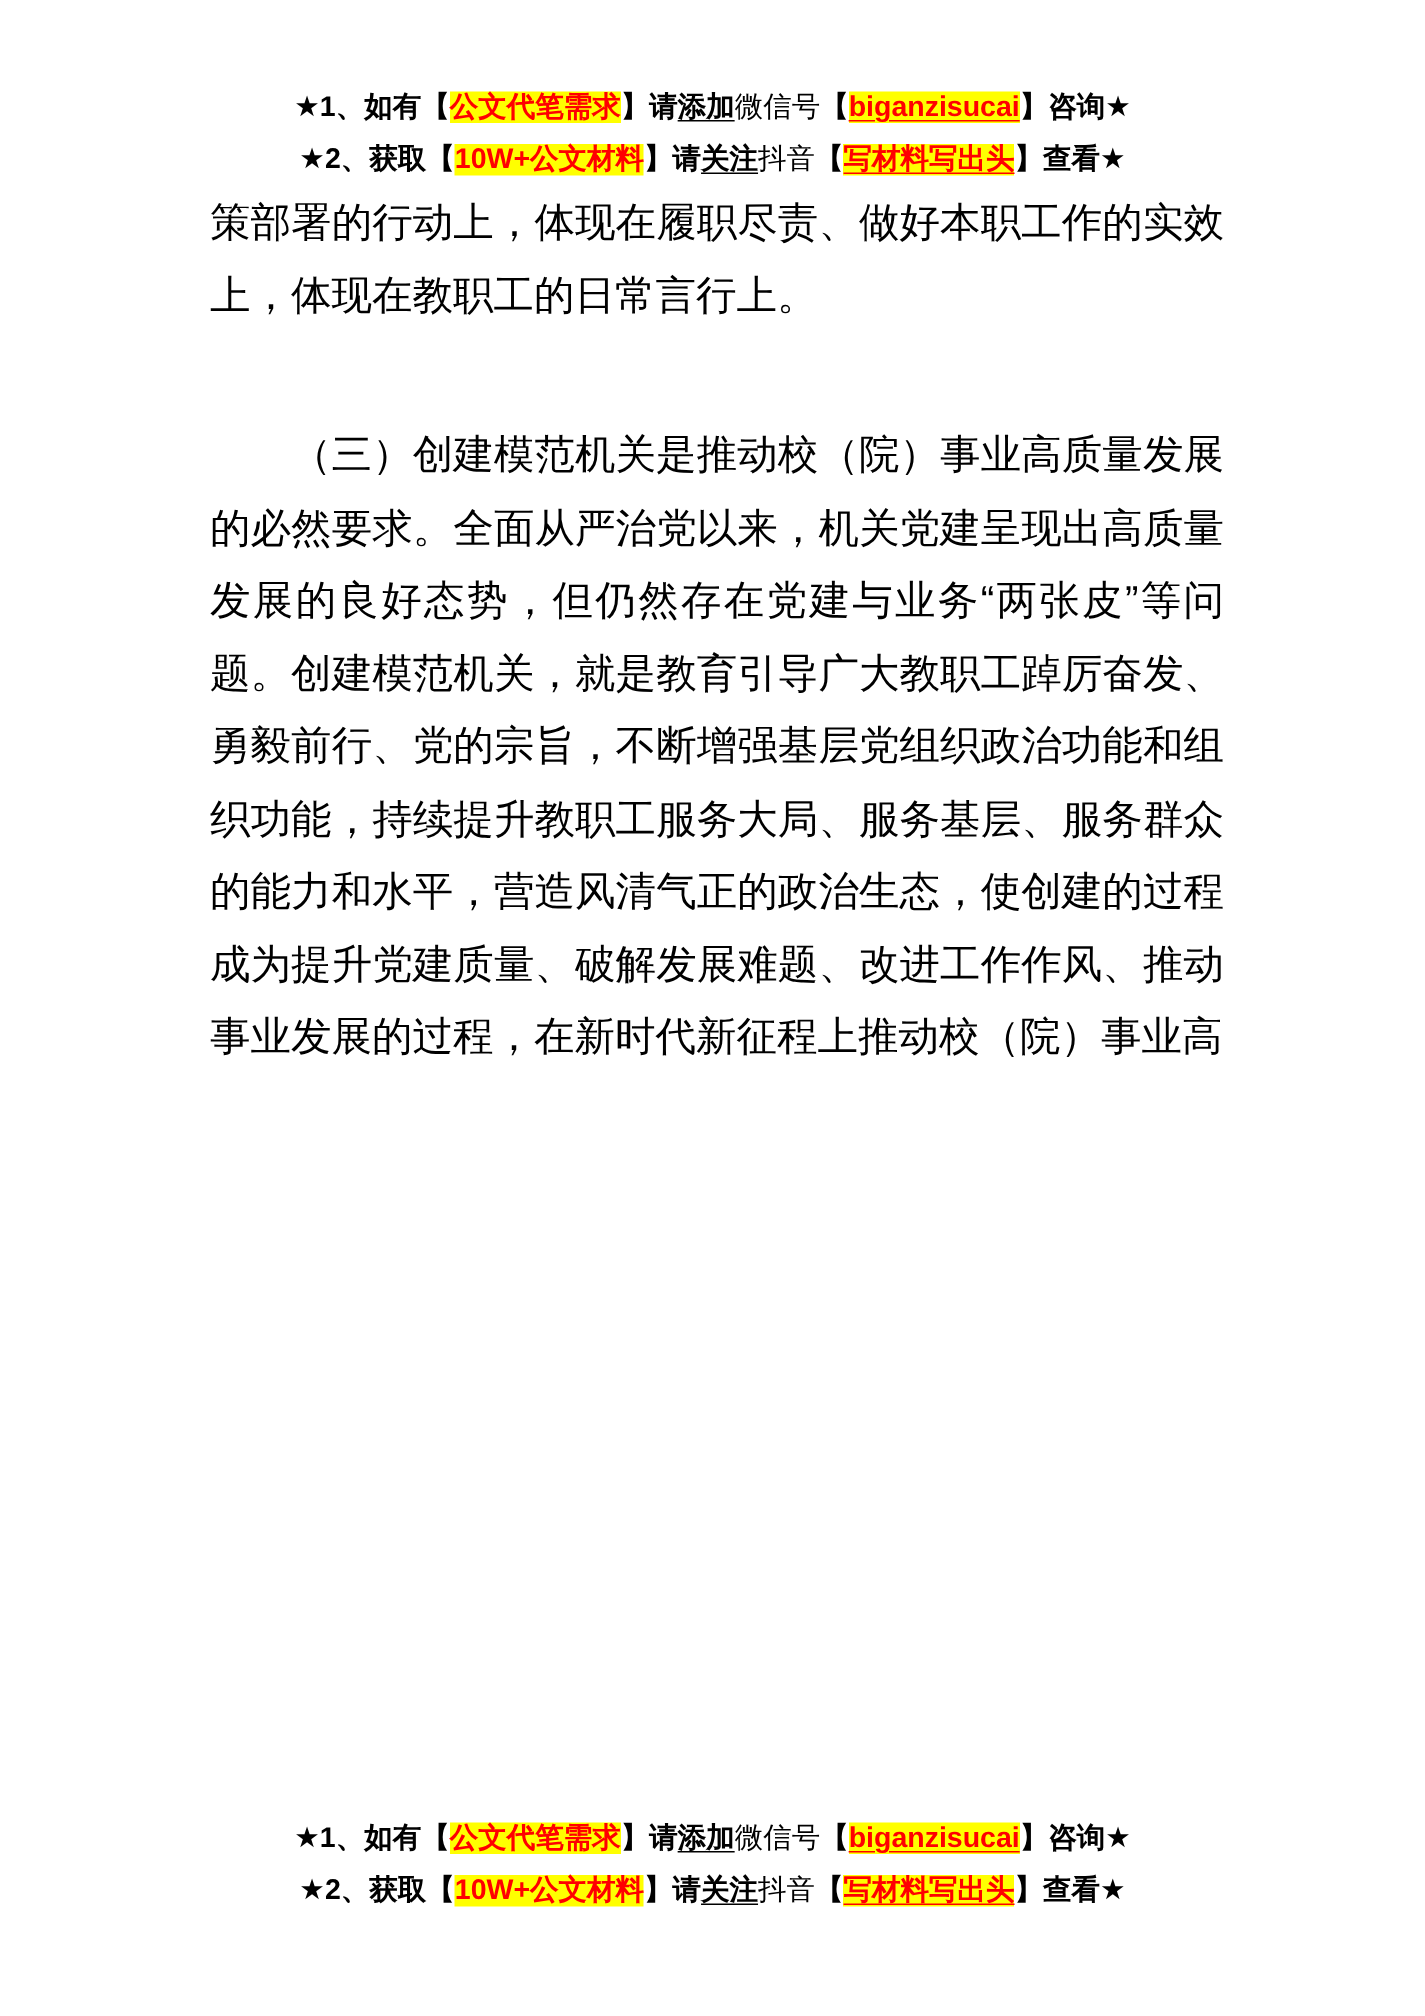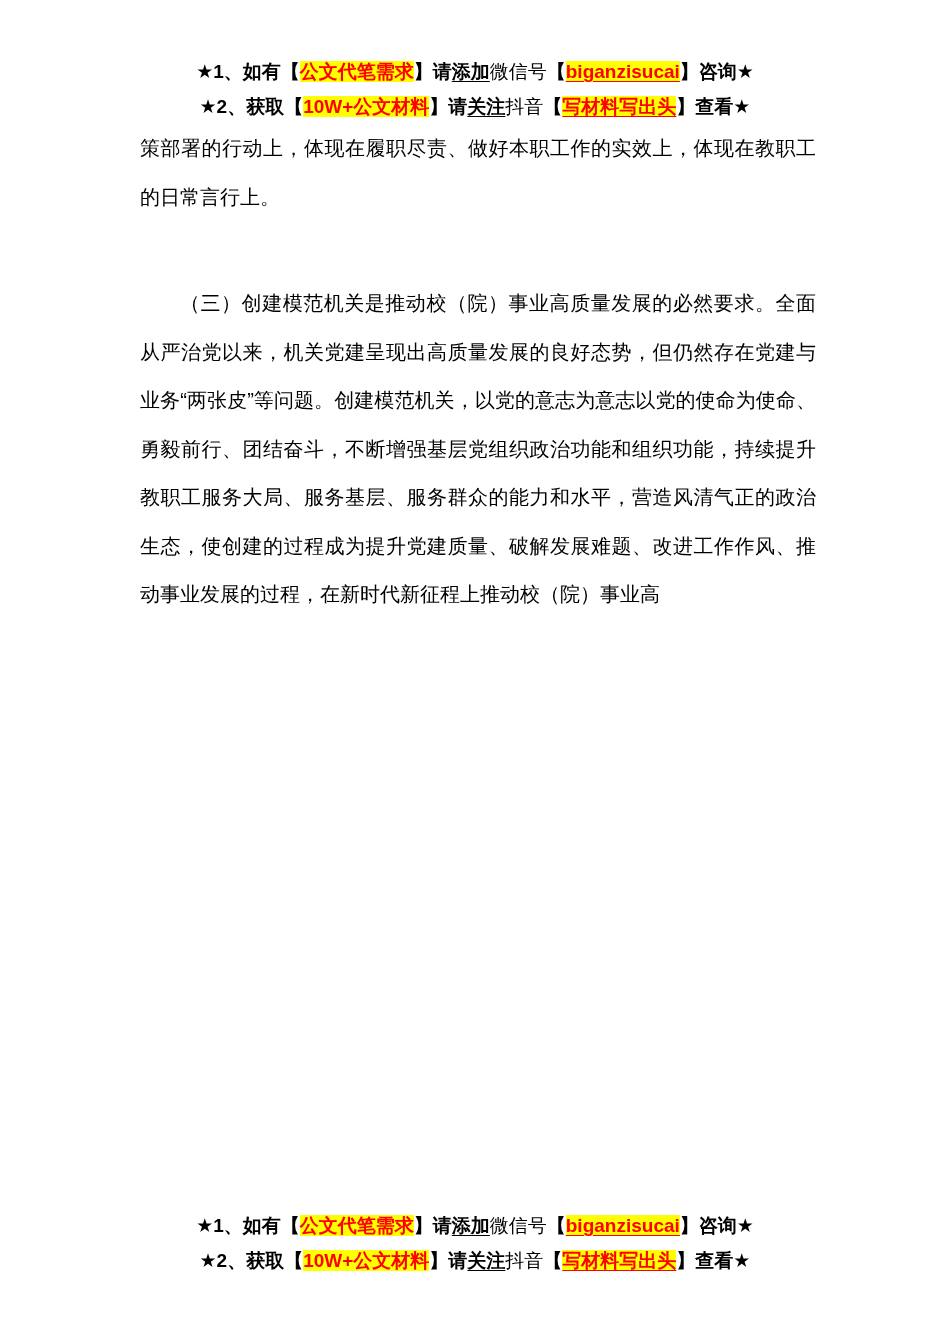--- a/index.html
+++ b/index.html
@@ -37,21 +37,21 @@
   .ul {
     text-decoration: underline;
     text-underline-offset: 3px;
   }
   
   .body-text {
     position: absolute;
     top: 124px;
     left: 140px;
     width: 676px;
-    font-size: 20px;
+    font-size: 27px;
     line-height: 48.5px;
     text-align: justify;
     font-weight: normal;
   }
   .para { margin: 0; }
   .para + .para { margin-top: 58px; }
   .para.indent { text-indent: 2em; }
 </style>
 </head>
 <body>
@@ -62,21 +62,21 @@
     <div class="banner-line">
       <span>★1、如有【</span><span class="hl">公文代笔需求</span><span>】请</span><span class="ul">添加</span><span class="reg">微信号</span><span>【</span><span class="hl ul">biganzisucai</span><span>】咨询★</span>
     </div>
     <div class="banner-line">
       <span>★2、获取【</span><span class="hl">10W+公文材料</span><span>】请</span><span class="ul">关注</span><span class="reg">抖音</span><span>【</span><span class="hl ul">写材料写出头</span><span>】查看★</span>
     </div>
   </div>
 
   <div class="body-text">
     <p class="para">策部署的行动上，体现在履职尽责、做好本职工作的实效上，体现在教职工的日常言行上。</p>
-    <p class="para indent">（三）创建模范机关是推动校（院）事业高质量发展的必然要求。全面从严治党以来，机关党建呈现出高质量发展的良好态势，但仍然存在党建与业务“两张皮”等问题。创建模范机关，以党的意志为意志以党的使命为使命、勇毅前行、团结奋斗，不断增强基层党组织政治功能和组织功能，持续提升教职工服务大局、服务基层、服务群众的能力和水平，营造风清气正的政治生态，使创建的过程成为提升党建质量、破解发展难题、改进工作作风、推动事业发展的过程，在新时代新征程上推动校（院）事业高</p>
+    <p class="para indent">（三）创建模范机关是推动校（院）事业高质量发展的必然要求。全面从严治党以来，机关党建呈现出高质量发展的良好态势，但仍然存在党建与业务“两张皮”等问题。创建模范机关，就是教育引导广大教职工踔厉奋发、勇毅前行、党的宗旨，不断增强基层党组织政治功能和组织功能，持续提升教职工服务大局、服务基层、服务群众的能力和水平，营造风清气正的政治生态，使创建的过程成为提升党建质量、破解发展难题、改进工作作风、推动事业发展的过程，在新时代新征程上推动校（院）事业高</p>
   </div>
 
   <div class="banner footer">
     <div class="banner-line">
       <span>★1、如有【</span><span class="hl">公文代笔需求</span><span>】请</span><span class="ul">添加</span><span class="reg">微信号</span><span>【</span><span class="hl ul">biganzisucai</span><span>】咨询★</span>
     </div>
     <div class="banner-line">
       <span>★2、获取【</span><span class="hl">10W+公文材料</span><span>】请</span><span class="ul">关注</span><span class="reg">抖音</span><span>【</span><span class="hl ul">写材料写出头</span><span>】查看★</span>
     </div>
   </div>

